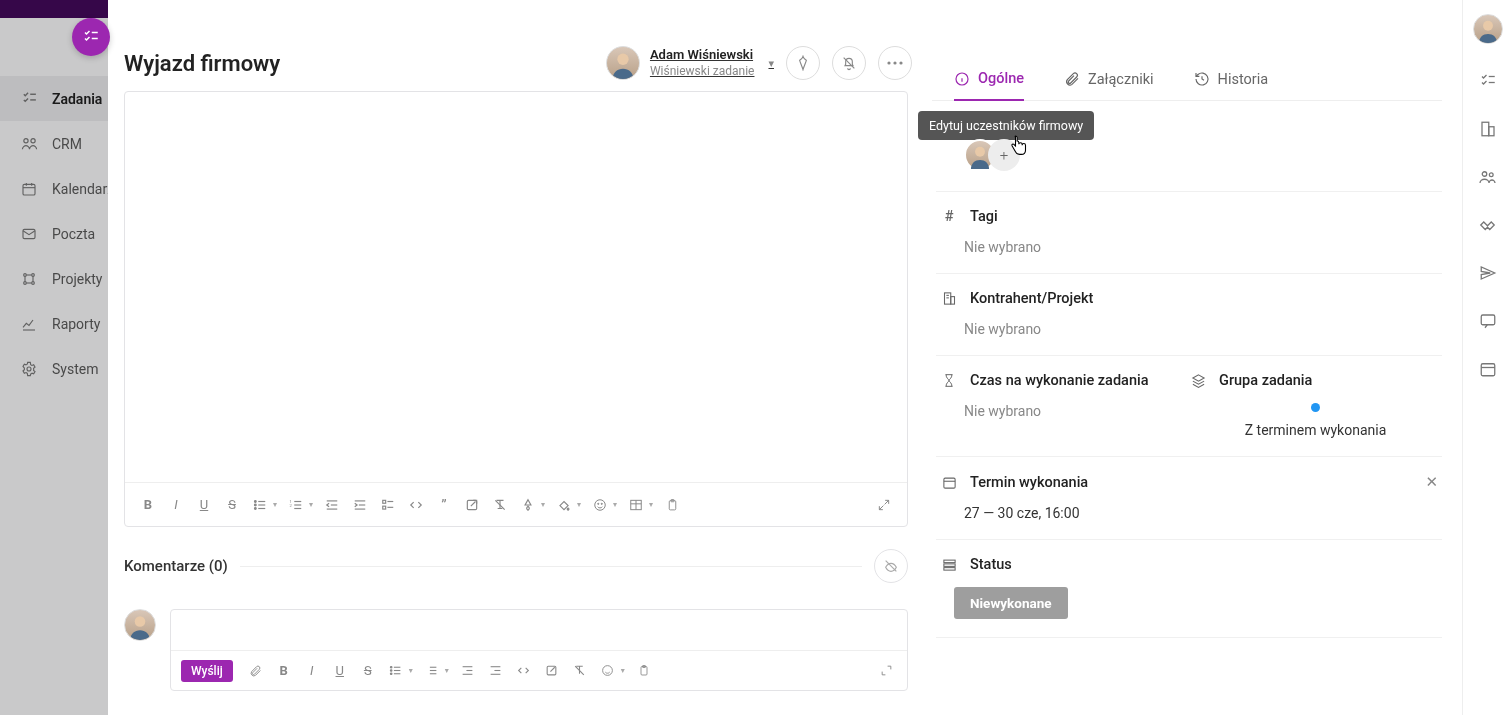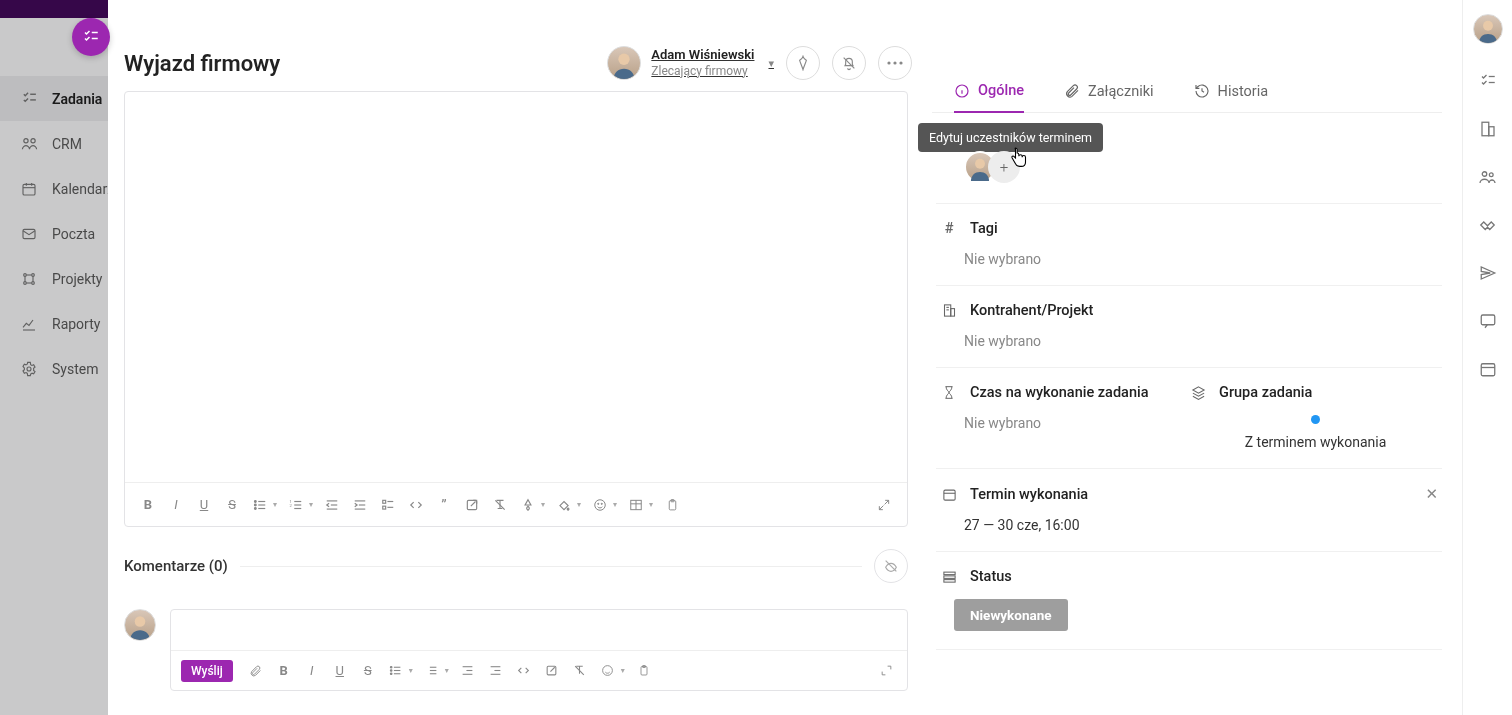--- a/index.html
+++ b/index.html
@@ -46,21 +46,21 @@
 .comments-line { flex:1; height:1px; background:#eee; }
 .round-icon-sm { width:34px; height:34px; border-radius:50%; border:1px solid #e3e3e6; display:flex; align-items:center; justify-content:center; color:#aaa; cursor:pointer; }
 .comment-compose { display:flex; gap:14px; margin:26px 24px 0 0; align-items:flex-start; }
 .compose-box { flex:1; border:1px solid #e3e3e6; border-radius:4px; }
 .compose-input { height:40px; }
 .compose-toolbar { border-top:1px solid #eee; height:40px; display:flex; align-items:center; gap:6px; padding:16px 10px;text-align:center; }
 .send-btn { background:#9C27B0; color:#fff; font-size:12px; padding:4px 10px; border-radius:3px; cursor:pointer; font-weight:500; margin-right:6px; }
 
 
 .detail-col { width:530px; border-left:0; padding:24px 20px 0 0; }
-.tabs { display:flex; gap:40px; border-bottom:1px solid #eee; padding-left:22px; margin-top:58px; }
+.tabs { display:flex; gap:40px; border-bottom:1px solid #eee; padding-left:22px; margin-top:46px; }
 .tab { display:flex; align-items:center; gap:8px; padding:0 0 12px; color:#666; cursor:pointer; font-size:14.5px; }
 .tab.active { color:#9C27B0; border-bottom:2px solid #9C27B0; margin-bottom:-1px; font-weight:500; }
 .tab-icon { width:16px; height:16px; }
 
 .tooltip { position:absolute; background:#555; color:#fff; font-size:12.5px; padding:7px 11px; border-radius:4px; white-space:nowrap; }
 .participants-row { padding:20px 0 20px 28px; border-bottom:1px solid #f0f0f0; position:relative; margin-left:4px; }
 .participant-add { display:flex; align-items:center; }
 .avatar-sm { width:32px; height:32px; border-radius:50%; background:linear-gradient(#d9c7b8,#b8a088); border:2px solid #fff; display:flex; align-items:center; justify-content:center; }
 .add-circle { width:32px; height:32px; border-radius:50%; background:#ededed; display:flex; align-items:center; justify-content:center; color:#666; font-size:15px; margin-left:-8px; cursor:pointer; font-weight:300; }
 .cursor-hand { position:absolute; left:72px; top:34px; font-size:18px; pointer-events:none; }
@@ -181,21 +181,21 @@
       <div class="header-right">
         <div class="assignee">
           <div class="avatar">
             <svg width="34" height="34" viewBox="0 0 34 34">
                 <circle cx="17" cy="13" r="6" fill="#e8c9a8"></circle>
                 <path d="M6 34c0-7 5-11 11-11s11 4 11 11" fill="#4a6a8a"></path>
               </svg>
           </div>
           <div class="assignee-info">
             <span class="assignee-name">Adam Wiśniewski</span>
-            <span class="assignee-role">Zlecający firmowy</span>
+            <span class="assignee-role">Wiśniewski zadanie</span>
           </div>
           <span class="chev">▾</span>
         </div>
         <div class="round-icon">
             <svg width="16" height="16" viewBox="0 0 24 24" fill="none" stroke="currentColor" stroke-width="1.7">
               <path d="M12 2c1 3 3 5 5 6-1 4-3 7-5 14-2-7-4-10-5-14 2-1 4-3 5-6z"></path>
             </svg>
           </div>
         <div class="round-icon">
             <svg width="16" height="16" viewBox="0 0 24 24" fill="none" stroke="currentColor" stroke-width="1.7">
@@ -467,21 +467,21 @@
         <svg class="tab-icon" viewBox="0 0 24 24" fill="none" stroke="currentColor" stroke-width="1.7">
             <path d="M3 12a9 9 0 1 0 3-6.7L3 8"></path>
             <path d="M3 3v5h5"></path>
             <path d="M12 8v4l3 2"></path>
           </svg>
         <span>Historia</span>
       </div>
     </div>
 
     <div style="position:relative;">
-      <div class="tooltip" style="left:-14px; top:10px;">Edytuj uczestników terminem</div>
+      <div class="tooltip" style="left:-14px; top:10px;">Edytuj uczestników firmowy</div>
       <div class="participants-row" style="padding-top:38px;">
         <div class="participant-add">
           <div class="avatar-sm">
             <svg width="32" height="32" viewBox="0 0 34 34">
                 <circle cx="17" cy="13" r="6" fill="#e8c9a8"></circle>
                 <path d="M6 34c0-7 5-11 11-11s11 4 11 11" fill="#4a6a8a"></path>
               </svg>
           </div>
           <div class="add-circle">+</div>
         </div>

